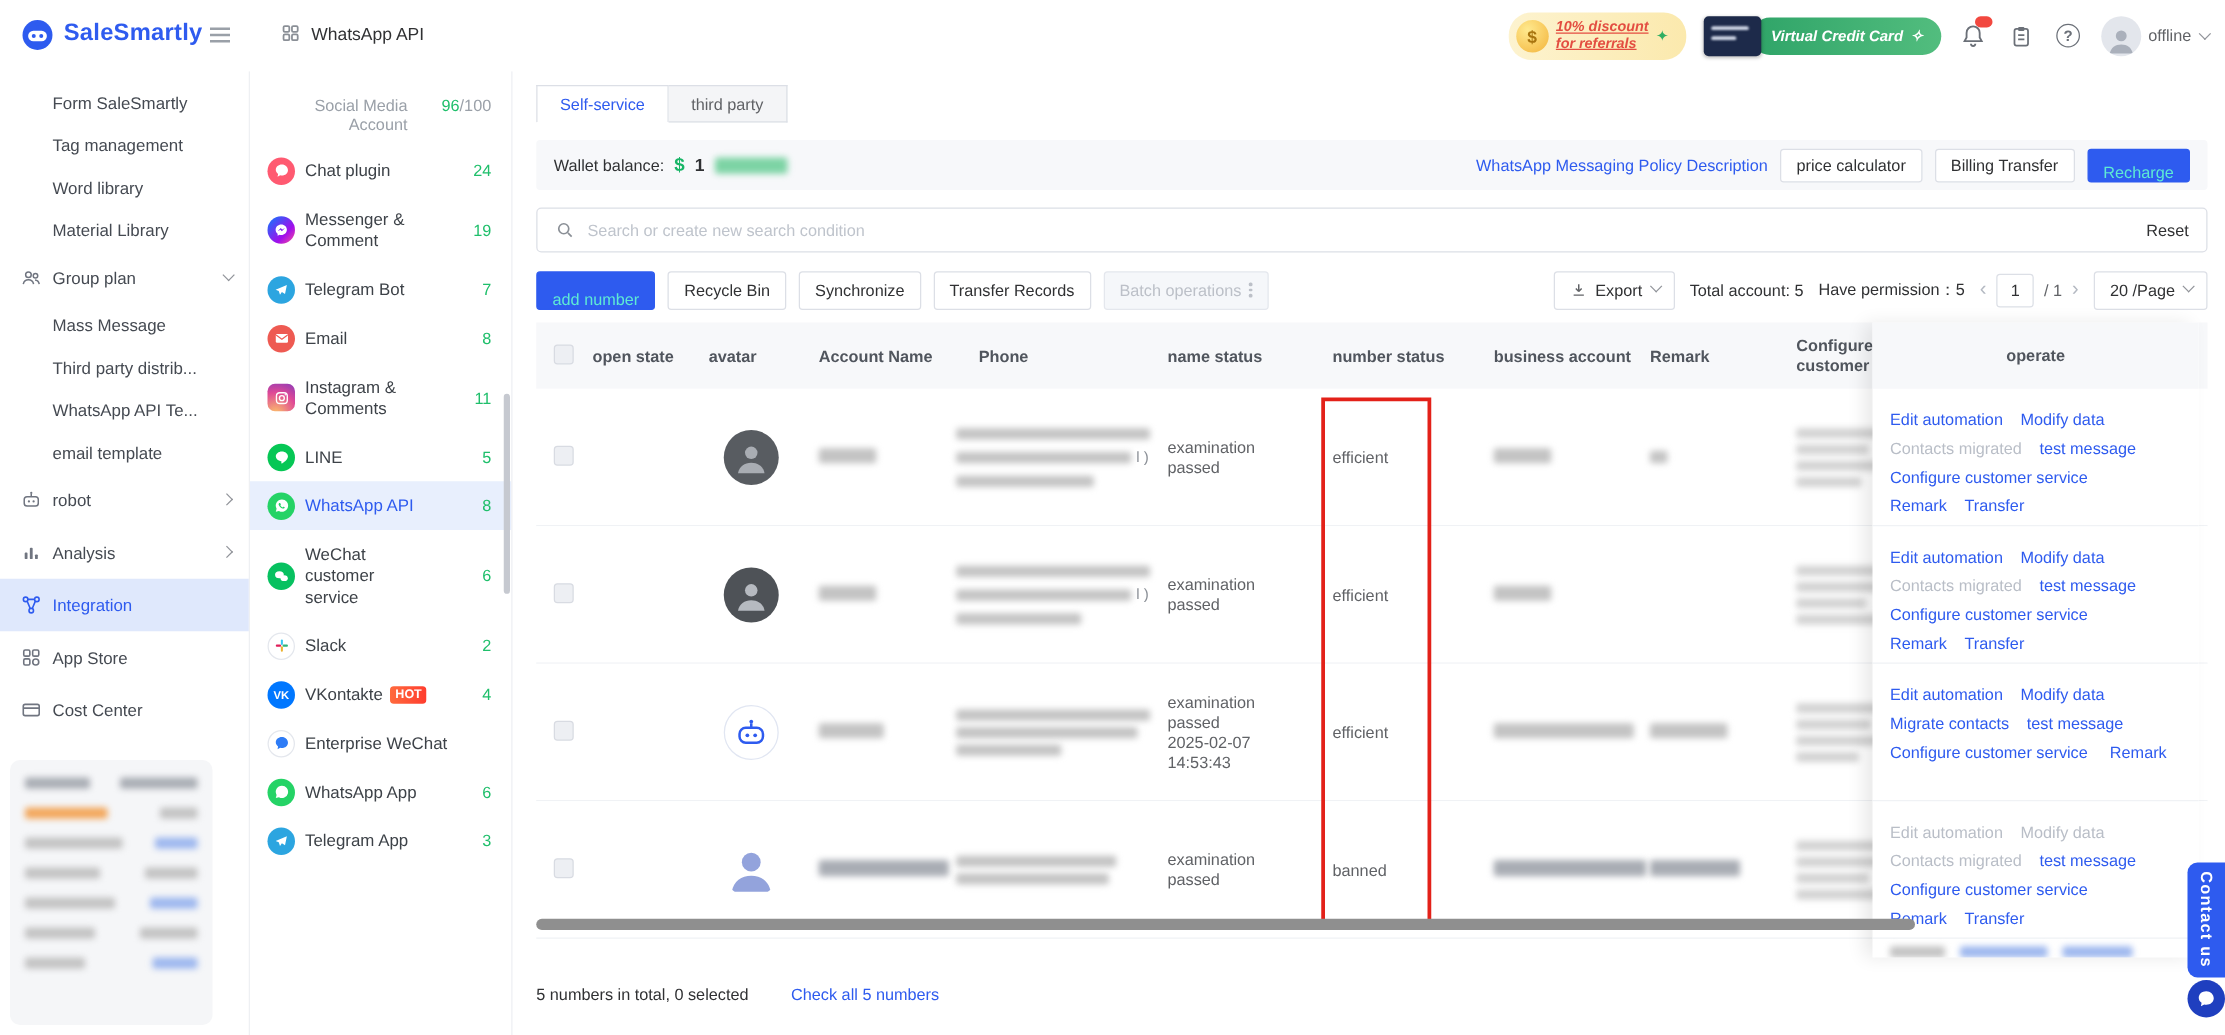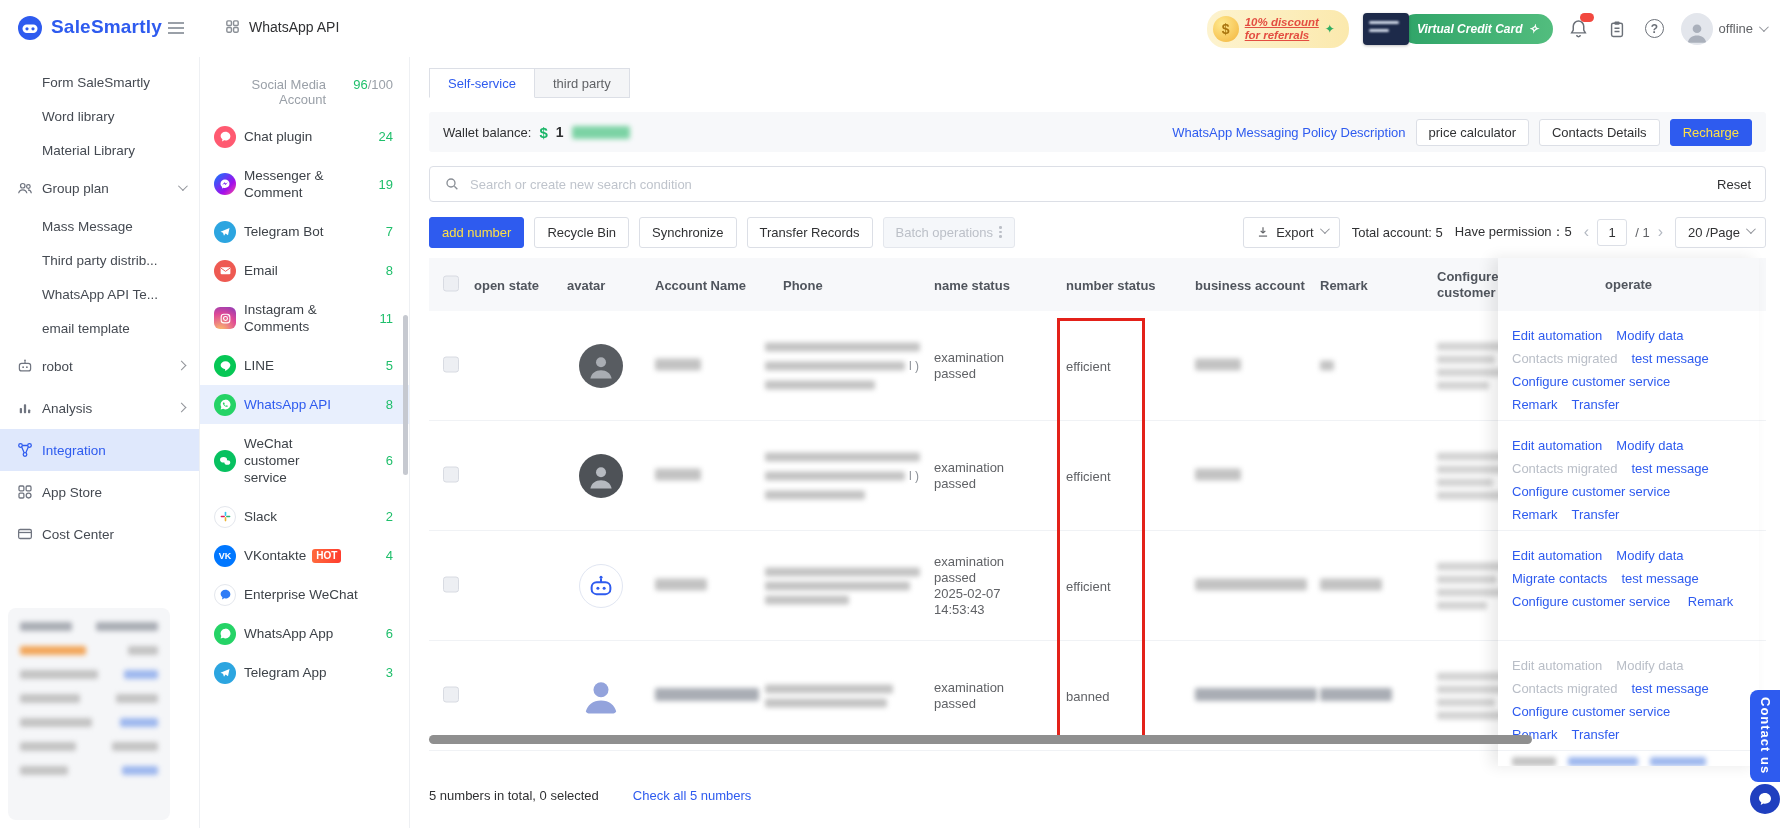--- a/index.html
+++ b/index.html
@@ -71,21 +71,21 @@
   .tab { height:30px; padding:0 18px; display:flex; align-items:center; font-size:13px; border:1px solid #dcdfe6; cursor:pointer; }
   .tab.active { color:#2e5bef; background:#fff; border-bottom-color:#fff; }
   .tab.inactive { background:#f4f5f7; color:#606266; border-left:none; }
 
   .wallet { position:absolute; left:19px; top:55px; width:1337px; height:40px; background:#f7f8fa; border-radius:3px; display:flex; align-items:center; padding:0 14px; gap:8px; }
   .wallet .cur { color:#18b566; font-weight:bold; font-size:15px; }
   .wallet .amt { font-weight:bold; font-size:14px; }
   .wallet-right { margin-left:auto; display:flex; align-items:center; gap:10px; }
   .link { color:#2e5bef; cursor:pointer; }
   .btn { height:27px; padding:0 12px; border:1px solid #dcdfe6; border-radius:3px; background:#fff; display:flex; align-items:center; font-size:13px; color:#303133; cursor:pointer; gap:6px; }
-  .btn.primary { background:#2e5bef; border-color:#2e5bef; color:#fde047; }
+  .btn.primary { background:#2e5bef; border-color:#2e5bef; color:#5eead4;align-items:flex-end; }
   .btn.disabled { background:#f5f7fa; color:#bcc0c8; border-color:#e4e7ed; cursor:default; }
 
   .searchbar { position:absolute; left:19px; top:109px; width:1337px; height:36px; border:1px solid #dcdfe6; border-radius:4px; display:flex; align-items:center; padding:0 14px; gap:10px; }
   .searchbar input { flex:1; border:none; outline:none; font-size:13px; color:#303133; font-family:"Liberation Sans",sans-serif; background:transparent; }
   .searchbar input::placeholder { color:#bfc4cc; }
   .reset { color:#303133; cursor:pointer; }
 
   .tbar { position:absolute; left:19px; top:159px; width:1337px; height:32px; display:flex; align-items:center; gap:10px; }
   .tbar .btn { height:31px; }
   .tbar-right { margin-left:auto; display:flex; align-items:center; gap:12px; }
@@ -217,20 +217,23 @@
         <span class="chev"></span>
       </div>
     </div>
   </header>
 
   <nav class="sidebar">
     <div class="s-item" style="margin-top:8px">
         <span>Form SaleSmartly</span>
       </div>
     <div class="s-item">
+        <span>Tag management</span>
+      </div>
+    <div class="s-item">
         <span>Word library</span>
       </div>
     <div class="s-item">
         <span>Material Library</span>
       </div>
     <div class="s-item iconitem">
       <span class="s-ico">
           <svg width="18" height="18" viewBox="0 0 24 24" fill="none" stroke="#707580" stroke-width="1.6">
             <circle cx="9" cy="9" r="3"></circle>
             <path d="M3.5 19c.6-3 2.8-4.5 5.5-4.5s4.9 1.5 5.5 4.5"></path>
@@ -486,21 +489,21 @@
       <span>Wallet balance:</span>
       <span class="cur">$</span>
       <span class="amt">1</span>
       <span class="bl green h13" style="width:58px"></span>
       <div class="wallet-right">
         <span class="link">WhatsApp Messaging Policy Description</span>
         <button class="btn">
             <span>price calculator</span>
           </button>
         <button class="btn">
-            <span>Contacts Details</span>
+            <span>Billing Transfer</span>
           </button>
         <button class="btn primary">
             <span>Recharge</span>
           </button>
       </div>
     </div>
 
     <div class="searchbar">
       <span>
           <svg width="16" height="16" viewBox="0 0 24 24" fill="none" stroke="#8a8f96" stroke-width="2">

